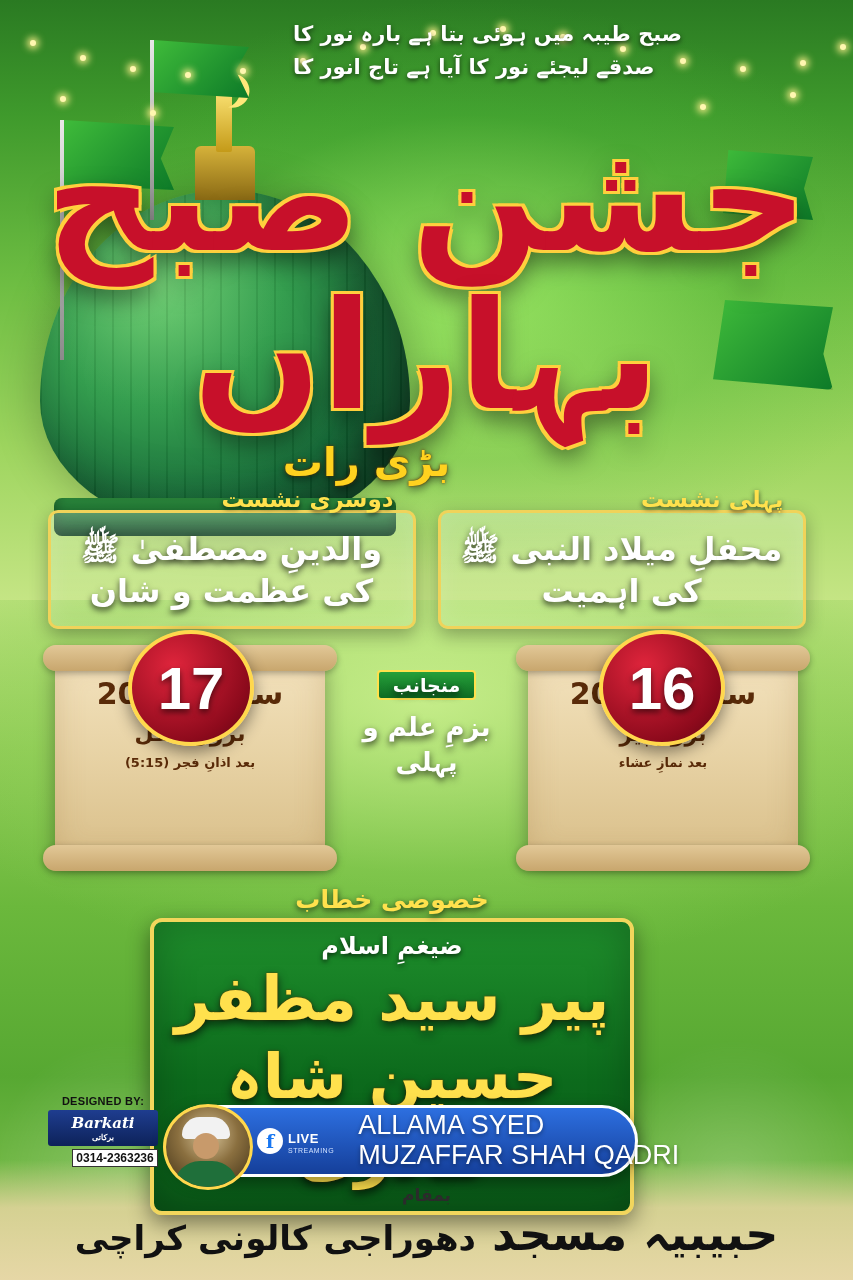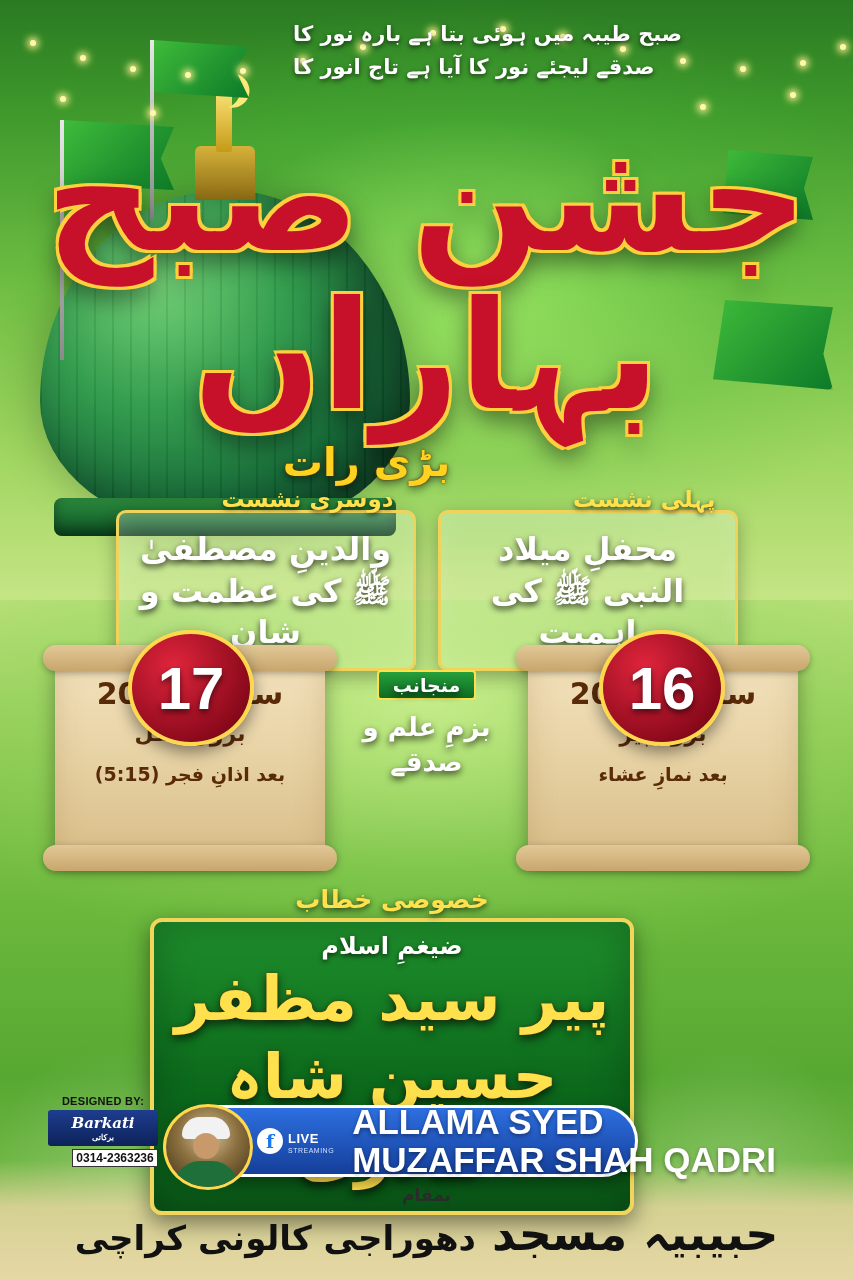--- a/index.html
+++ b/index.html
@@ -202,21 +202,21 @@
     top: 500px;
     left: 28px;
     right: 28px;
     display: flex;
     flex-direction: row-reverse;
     justify-content: center;
     gap: 22px;
   }
   .session {
     position: relative;
-    width: 300px;
+    width: 368px;
   }
   .session-tag {
     position: absolute;
     top: -14px;
     right: 22px;
     direction: rtl;
     font-family: "DejaVu Sans", sans-serif;
     font-size: 23px;
     font-weight: 700;
     color: #ffe14d;
@@ -277,21 +277,21 @@
     inset: 16px 12px;
     direction: rtl;
     text-align: center;
     color: #5a2b09;
     font-family: "DejaVu Sans", sans-serif;
     font-weight: 700;
     line-height: 1.35;
   }
   .scroll-date { font-size: 30px; }
   .scroll-day { font-size: 22px; margin-top: 4px; }
-  .scroll-time { font-size: 19px; margin-top: 14px; }
+  .scroll-time { font-size: 13px; margin-top: 6px; }
 
   .daybadge {
     position: absolute;
     top: 0;
     width: 118px;
     height: 108px;
     border-radius: 50%;
     background: radial-gradient(circle at 35% 30%, #e0253c, #8d0a1c 70%, #5d0612 100%);
     border: 4px solid #ffd84d;
     box-shadow: 0 6px 16px rgba(0,0,0,0.45);
@@ -482,24 +482,24 @@
     letter-spacing: 0.5px;
   }
   .live-sub {
     color: #cfe0ff;
     font-size: 7px;
     letter-spacing: 0.5px;
     display: block;
   }
   .live-name {
     color: #ffffff;
-    font-size: 35px;
-    font-weight: 700;
+    font-size: 27px;
+    font-weight: 400;
     line-height: 1.1;
-    margin-left: 18px;
+    margin-left: 24px;
     text-shadow: 0 2px 4px rgba(0,0,0,0.4);
     white-space: nowrap;
   }
 
   
   .venue {
     position: absolute;
     left: 0; right: 0;
     bottom: 18px;
     text-align: center;
@@ -607,21 +607,21 @@
       <div class="scroll-text">
         <div class="scroll-date">ستمبر 2024</div>
         <div class="scroll-day">بروز منگل</div>
         <div class="scroll-time">بعد اذانِ فجر (5:15)</div>
       </div>
     </div>
     <div class="daybadge daybadge-left">17</div>
 
     <div class="center-note">
       <div class="ribbon">منجانب</div>
-      <div class="line">بزمِ علم و صدقے</div>
+      <div class="line">بزمِ علم و پہلی</div>
     </div>
   </div>
 
   <div class="speaker-wrap">
     <div class="speaker-title">خصوصی خطاب</div>
     <div class="speaker-panel">
       <div class="speaker-role">ضیغمِ اسلام</div>
       <div class="speaker-name">پیر سید مظفر حسین شاہ قادری</div>
     </div>
   </div>

